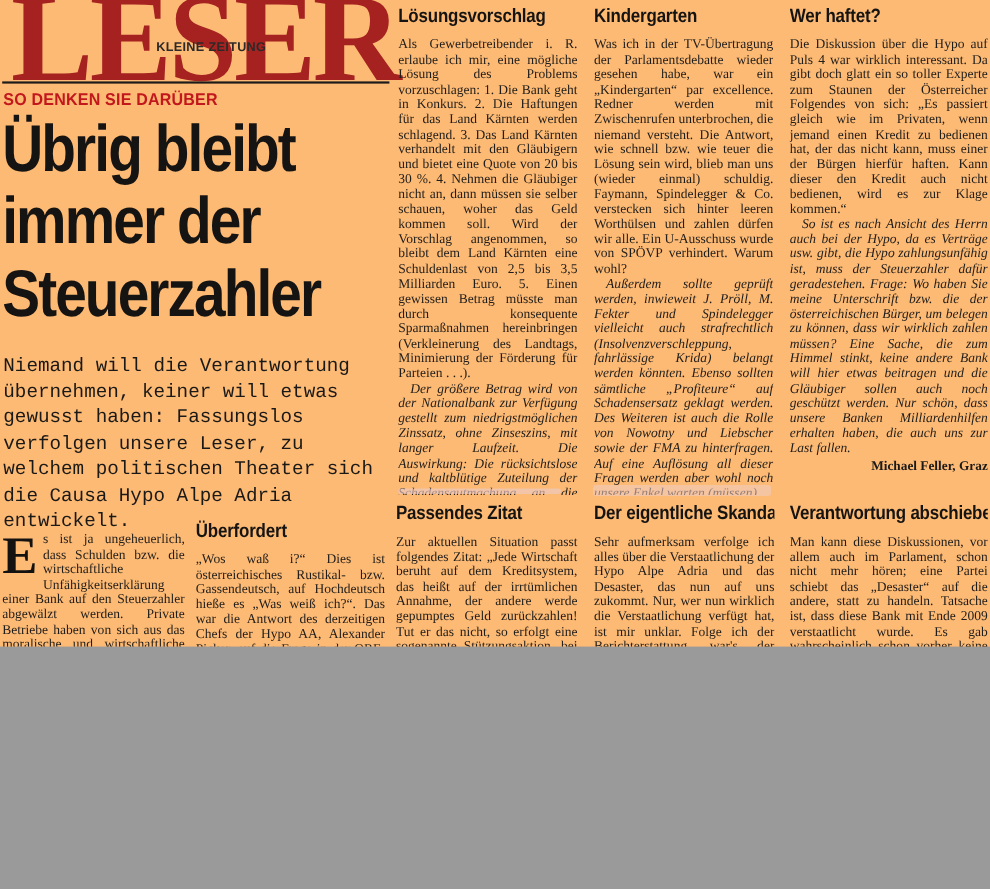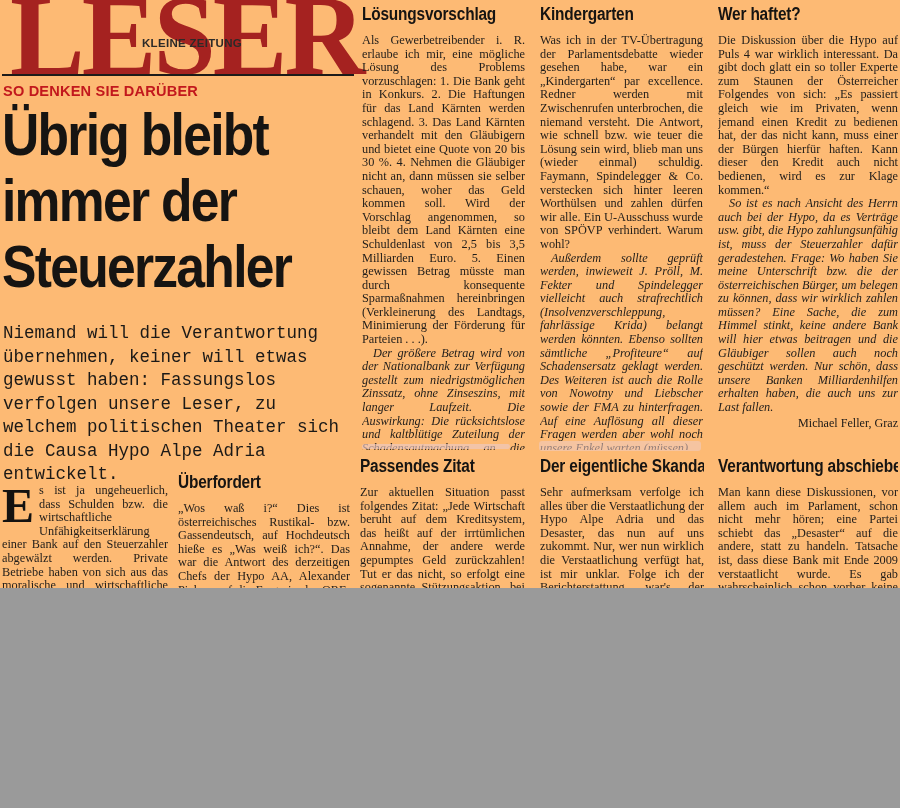--- a/index.html
+++ b/index.html
@@ -44,21 +44,21 @@
     margin:0 0 9px 0; font-family:"Liberation Sans", sans-serif;
     font-weight:bold; font-size:17.5px; letter-spacing:-0.2px; color:#161412;
     transform:scaleX(0.88); transform-origin:left top; white-space:nowrap;
   }
   .letter p {
     margin:0; font-size:12.3px; line-height:13.6px; text-align:justify;
     hyphens:auto; -webkit-hyphens:auto; color:#201d1a;
   }
   .letter p + p { text-indent:11px;font-style:italic; }
   .sig {
-    display:block; text-align:right; font-weight:normal;
+    display:block; text-align:right; font-weight:bold;
     font-size:12.1px; line-height:14px; margin-top:1px; color:#1c1a18;
   }
   .dropcap {
     float:left; font-weight:bold; font-size:48px; line-height:39px;
     padding:2px 5px 0 0; color:#141210;
   }
   .no-title { padding-top:26px; }
   .l-top-0 { left:362px; top:4px;  width:163px; height:446px; }
   .l-top-1 { left:540px; top:4px;  width:163px; height:446px; }
   .l-top-2 { left:718px; top:4px;  width:180px; height:446px; }

